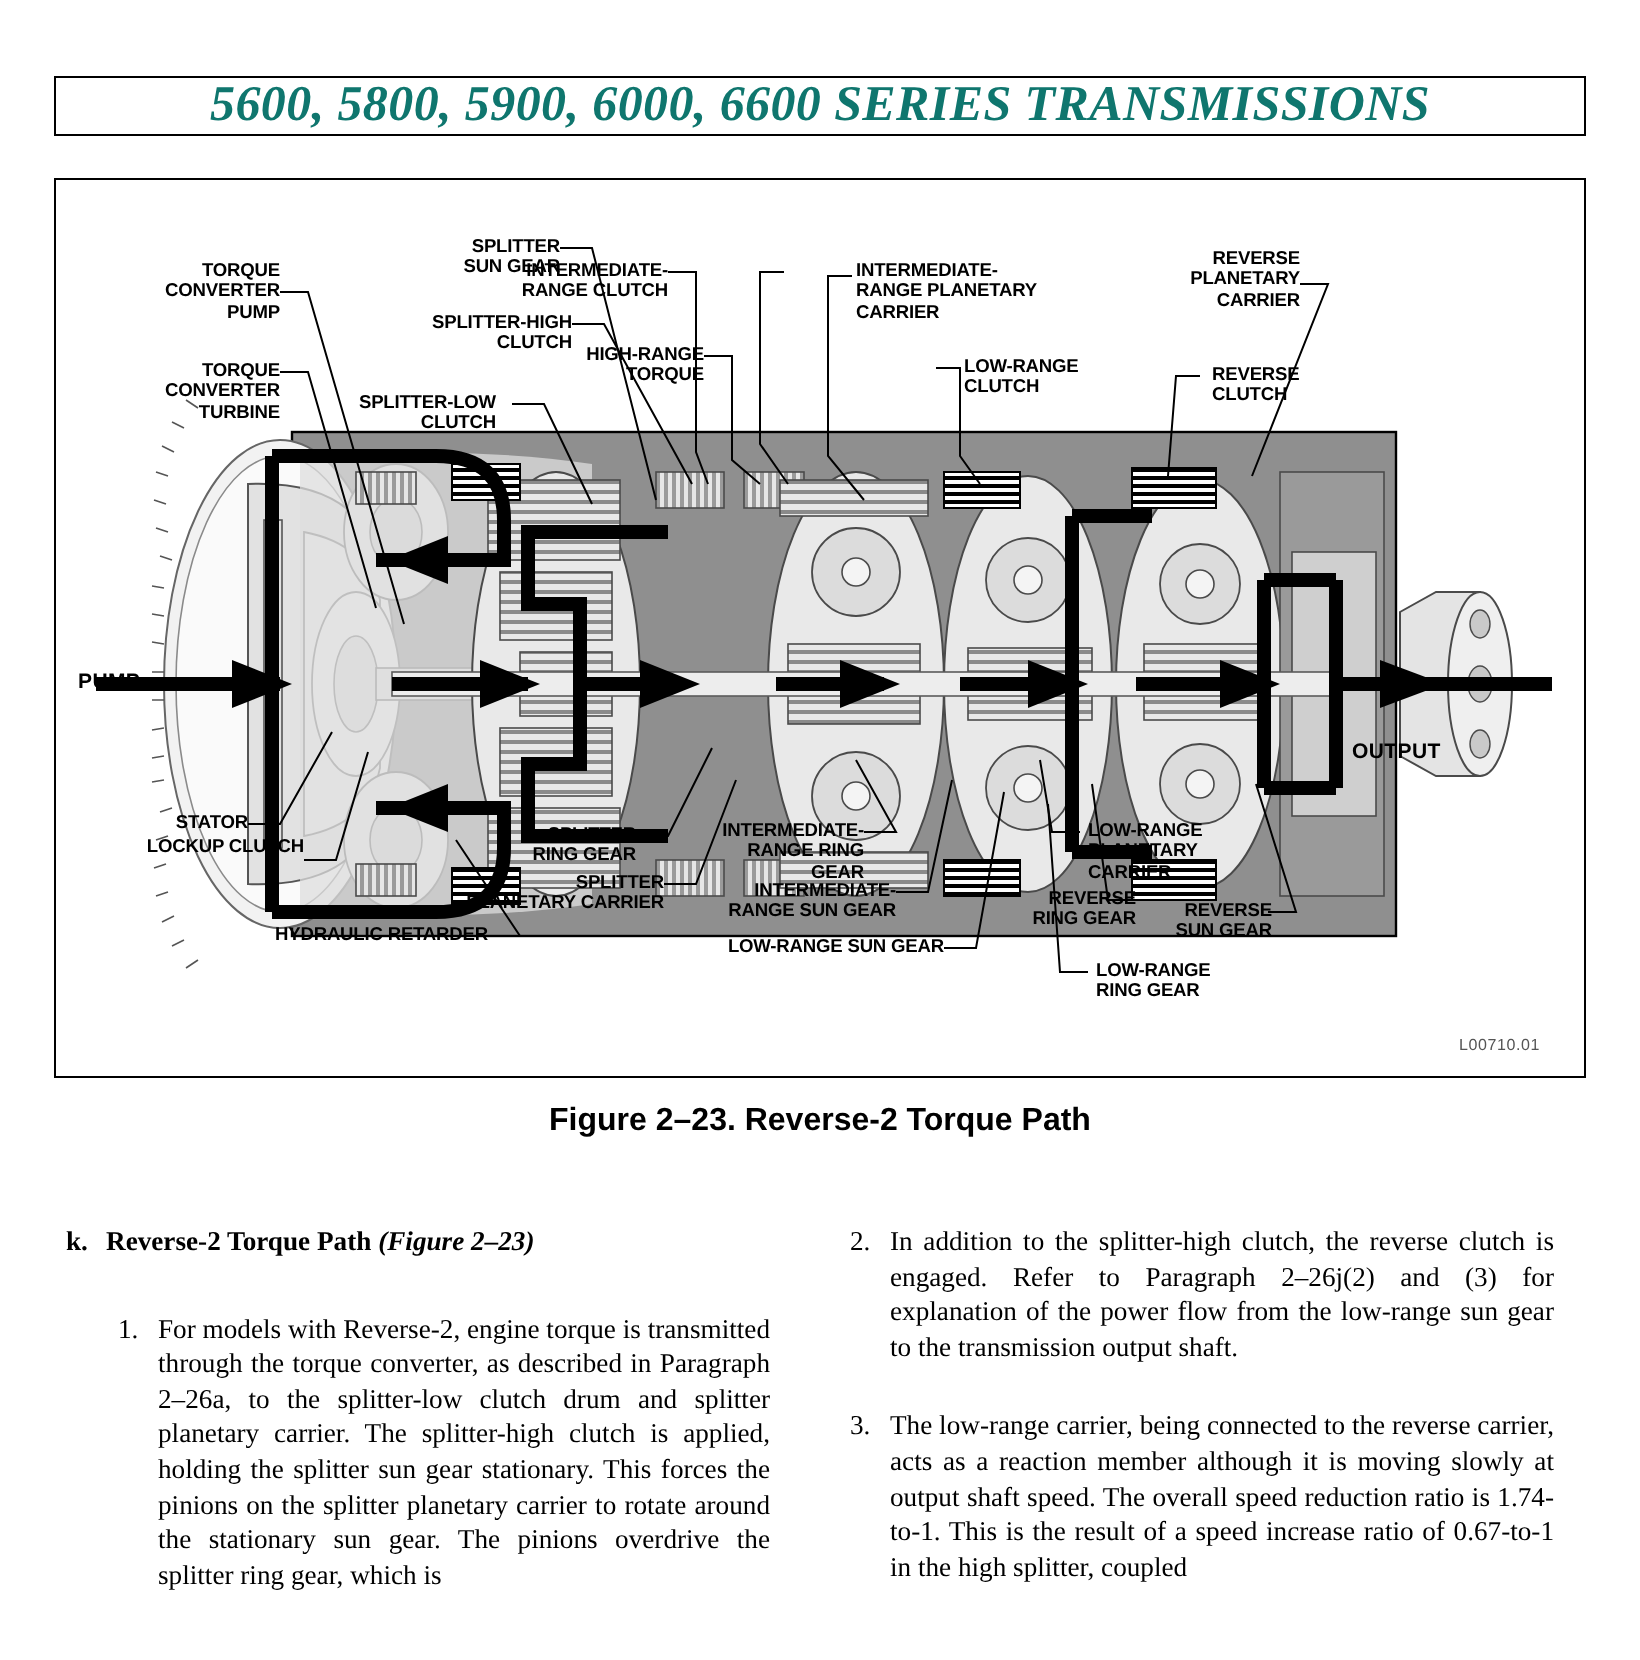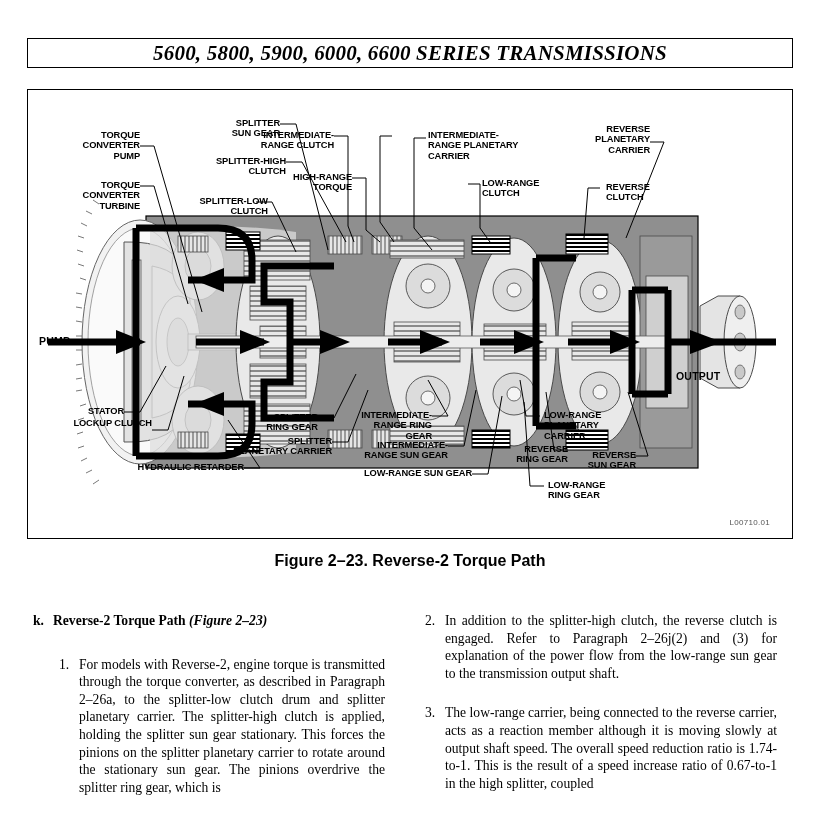--- a/index.html
+++ b/index.html
@@ -30,23 +30,23 @@
     border: 1px solid #000;
     box-sizing: border-box;
     display: flex;
     align-items: center;
     justify-content: center;
   }
   .header-title {
     font-family: "Liberation Serif", serif;
     font-weight: bold;
     font-style: italic;
-    font-size: 21px;
+    font-size: 25px;
     letter-spacing: 0.2px;
-    color: #000000;
+    color: #0f766e;
     white-space: nowrap;
   }
 
   
   .figure-frame {
     position: absolute;
     left: 27px;
     top: 89px;
     width: 766px;
     height: 450px;
@@ -398,21 +398,21 @@
     <div class="callout r" style="left:10px; top:40px; width:102px;">TORQUE
 CONVERTER
 PUMP</div>
     <div class="callout r" style="left:10px; top:90px; width:102px;">TORQUE
 CONVERTER
 TURBINE</div>
     <div class="callout r" style="left:150px; top:28px; width:102px;">SPLITTER
 SUN GEAR</div>
     <div class="callout r" style="left:146px; top:66px; width:112px;">SPLITTER-HIGH
 CLUTCH</div>
-    <div class="callout r" style="left:132px; top:106px; width:108px;">SPLITTER-LOW
+    <div class="callout r" style="left:112px; top:106px; width:108px;">SPLITTER-LOW
 CLUTCH</div>
 
     <div class="callout r" style="left:198px; top:40px; width:108px;">INTERMEDIATE-
 RANGE CLUTCH</div>
     <div class="callout r" style="left:230px; top:82px; width:94px;">HIGH-RANGE
 TORQUE</div>
     <div class="callout l" style="left:400px; top:40px; width:126px;">INTERMEDIATE-
 RANGE PLANETARY
 CARRIER</div>
     <div class="callout l" style="left:454px; top:88px; width:96px;">LOW-RANGE

